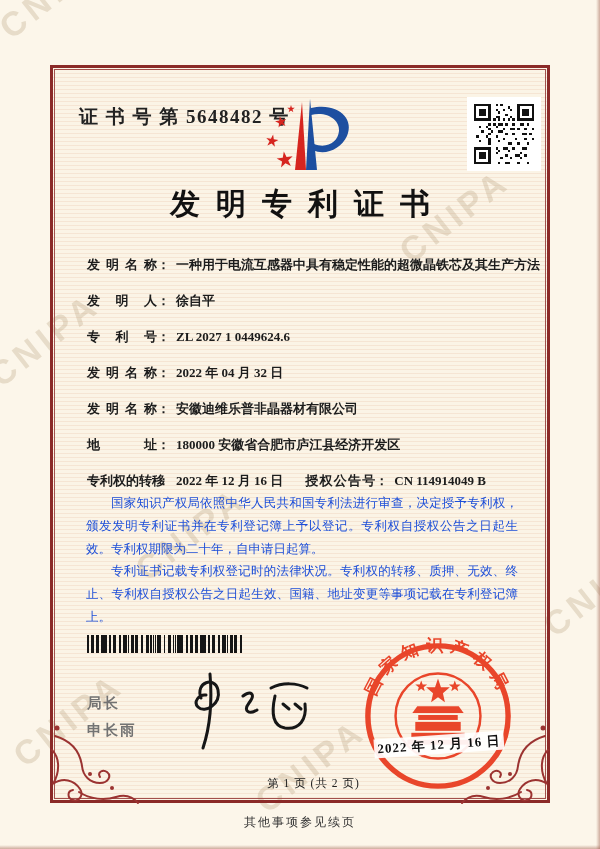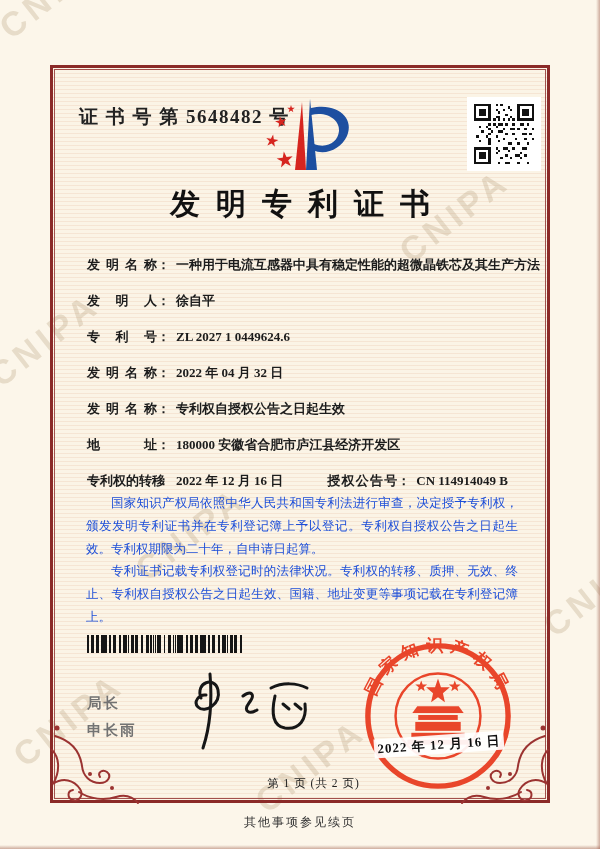--- a/index.html
+++ b/index.html
@@ -52,21 +52,21 @@
 
   .title {
     position:absolute; top:116px; width:100%; text-align:center;
     font-size:30px; font-weight:bold; letter-spacing:16px; text-indent:16px; color:#111;
   }
 
   .fields { position:absolute; top:186px; left:34px; right:28px; }
   .field-row { margin-bottom:15px; font-size:13px; font-weight:bold; line-height:21px; white-space:nowrap; }
   .flabel { display:inline-block; width:70px; text-align:justify; text-align-last:justify; }
   .fcolon { display:inline-block; margin-right:6px; }
-  .grant-group2 { margin-left:44px; }
+  .grant-group2 { margin-left:22px; }
 
   .paras {
     position:absolute; top:424px; left:33px; right:29px;
     font-size:12.5px; line-height:1.82; color:#1d4ed8; font-weight:500;
     text-align:justify;
   }
   .paras p { text-indent:2em; }
 
   .barcode {
     position:absolute; left:34px; top:567px; width:156px; height:18px;
@@ -200,21 +200,21 @@
         <div class="field-row">
           <span class="flabel">发明人</span><span class="fcolon">：</span><span class="fvalue">徐自平</span>
         </div>
         <div class="field-row">
           <span class="flabel">专利号</span><span class="fcolon">：</span><span class="fvalue">ZL 2027 1 0449624.6</span>
         </div>
         <div class="field-row">
           <span class="flabel">发明名称</span><span class="fcolon">：</span><span class="fvalue">2022 年 04 月 32 日</span>
         </div>
         <div class="field-row">
-          <span class="flabel">发明名称</span><span class="fcolon">：</span><span class="fvalue">专利权自授权公告之日起生效</span>
+          <span class="flabel">发明名称</span><span class="fcolon">：</span><span class="fvalue">安徽迪维乐普非晶器材有限公司</span>
         </div>
         <div class="field-row">
           <span class="flabel">地址</span><span class="fcolon">：</span><span class="fvalue">180000 安徽省合肥市庐江县经济开发区</span>
         </div>
         <div class="field-row">
           <span class="flabel">专利权的转移</span><span class="fcolon">：</span><span class="fvalue">2022 年 12 月 16 日</span><span class="grant-group2"><span class="flabel">授权公告号</span><span class="fcolon">：</span><span class="fvalue">CN 114914049 B</span></span>
         </div>
       </div>
 
       <div class="paras">

